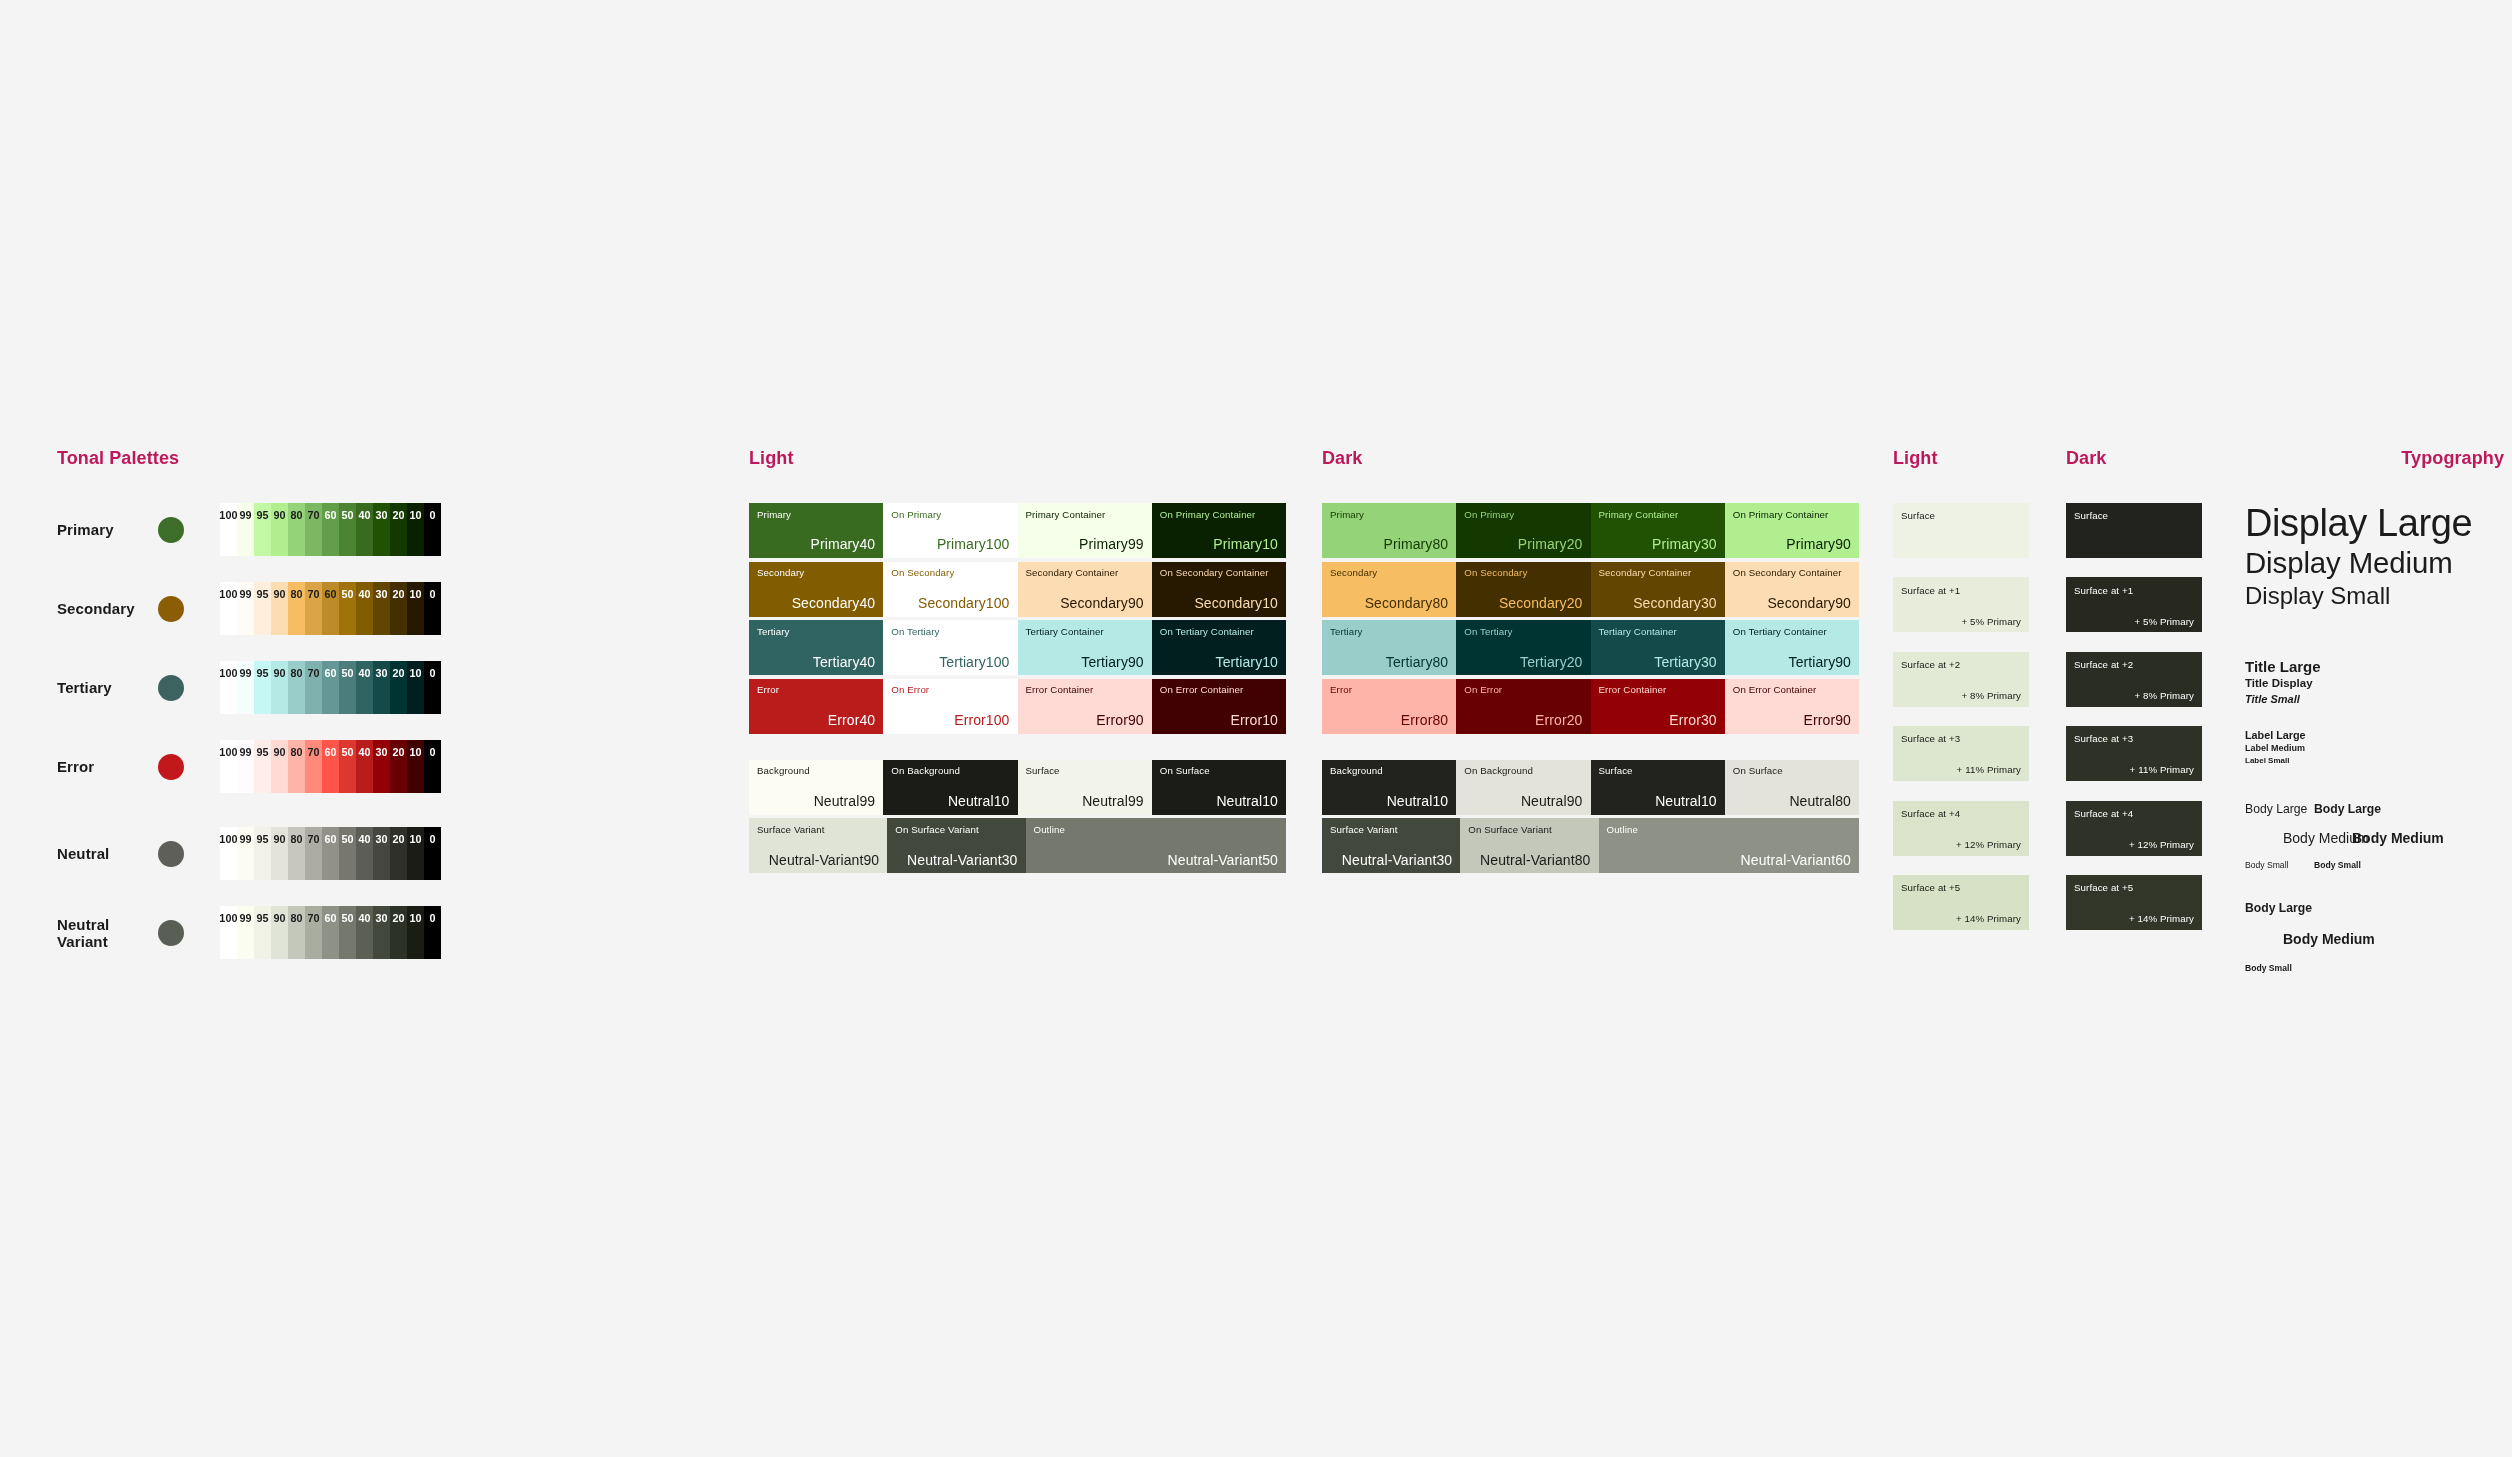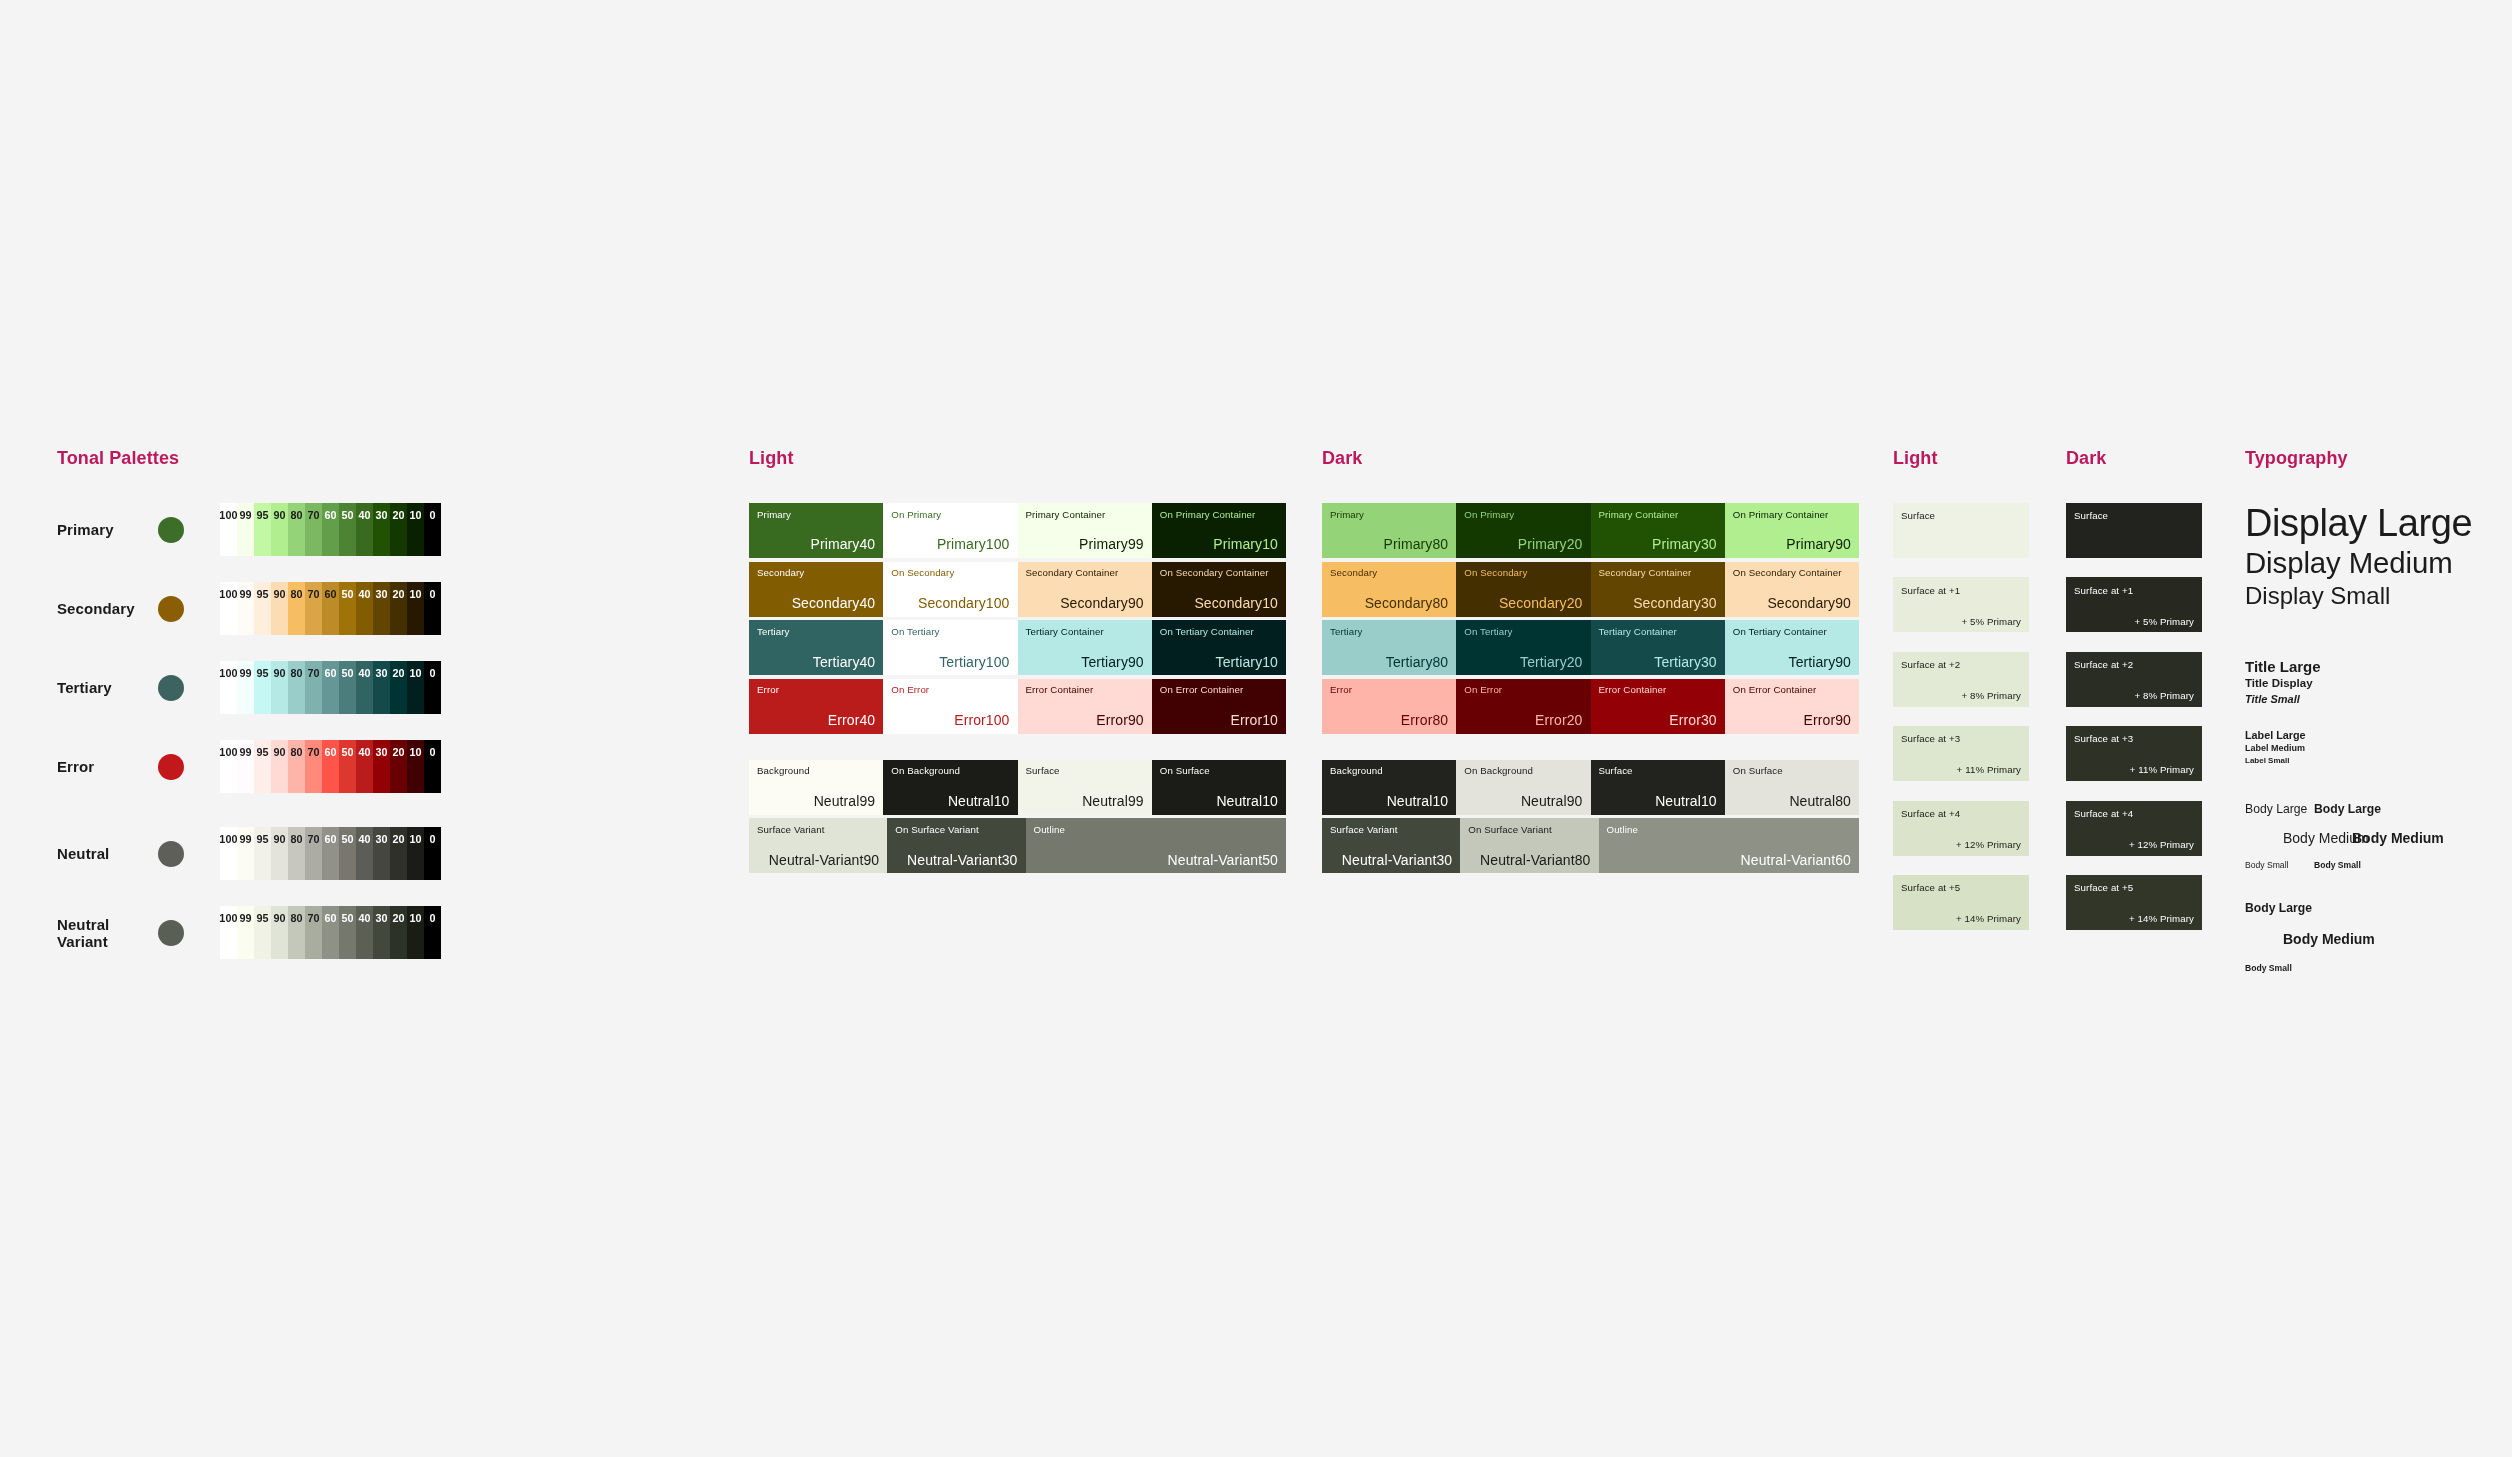--- a/index.html
+++ b/index.html
@@ -99,21 +99,21 @@
     position: absolute;
     right: 8px;
     bottom: 5.7px;
     font-size: 9.7px;
     font-weight: 400;
     letter-spacing: 0.1px;
   }
 
   
   #typography { position: absolute; left: 2245px; top: 448px; width: 259px; }
-  #typography .section-title { margin-bottom: 32px; }
+  #typography .section-title { margin-bottom: 32px; text-align: right; }
   .ty-item { color: #1b1b1b; white-space: nowrap; }
   .ty-display-large  { font-size: 38px; font-weight: 400; line-height: 1.17; letter-spacing: -0.4px; }
   .ty-display-medium { font-size: 29.4px; font-weight: 400; line-height: 1.2;  letter-spacing: -0.1px; }
   .ty-display-small  { font-size: 24px; font-weight: 400; line-height: 1.25; }
   .ty-headline-large  { font-size: 19.4px; font-weight: 700; line-height: 1.28; }
   .ty-headline-medium { font-size: 17px; font-weight: 700; line-height: 1.3; }
   .ty-headline-small  { font-size: 14.4px; font-weight: 700; line-height: 1.33; }
   .ty-title-large  { font-size: 15px; font-weight: 700; line-height: 1.3; }
   .ty-title-medium { font-size: 11.5px; font-weight: 700; line-height: 1.35; }
   .ty-title-small  { font-size: 11px; font-weight: 700; line-height: 1.4; font-style: italic; }

